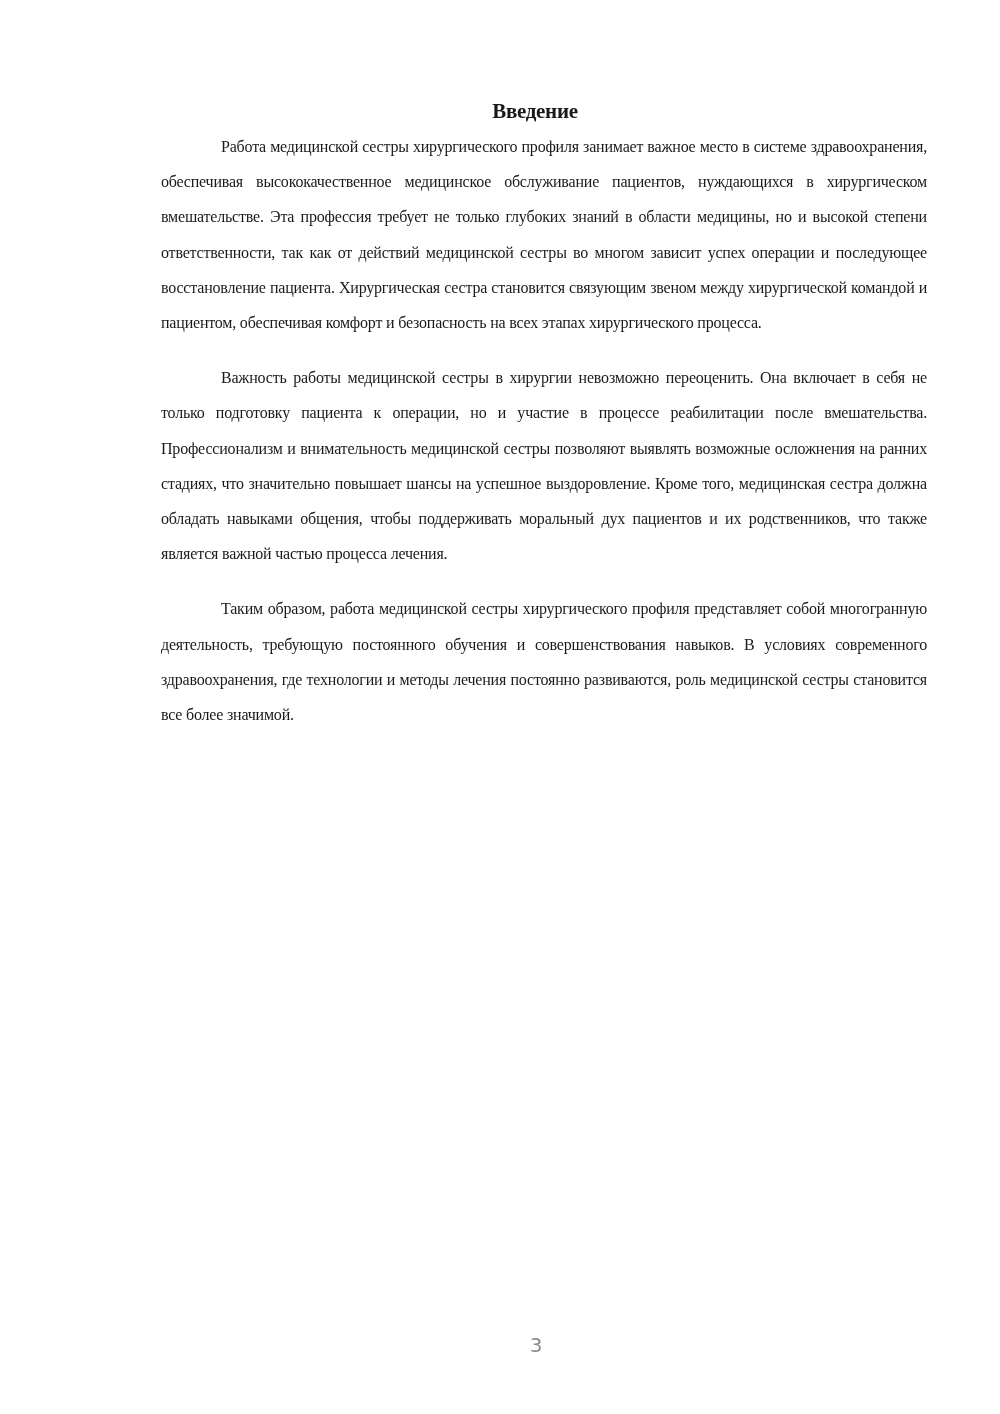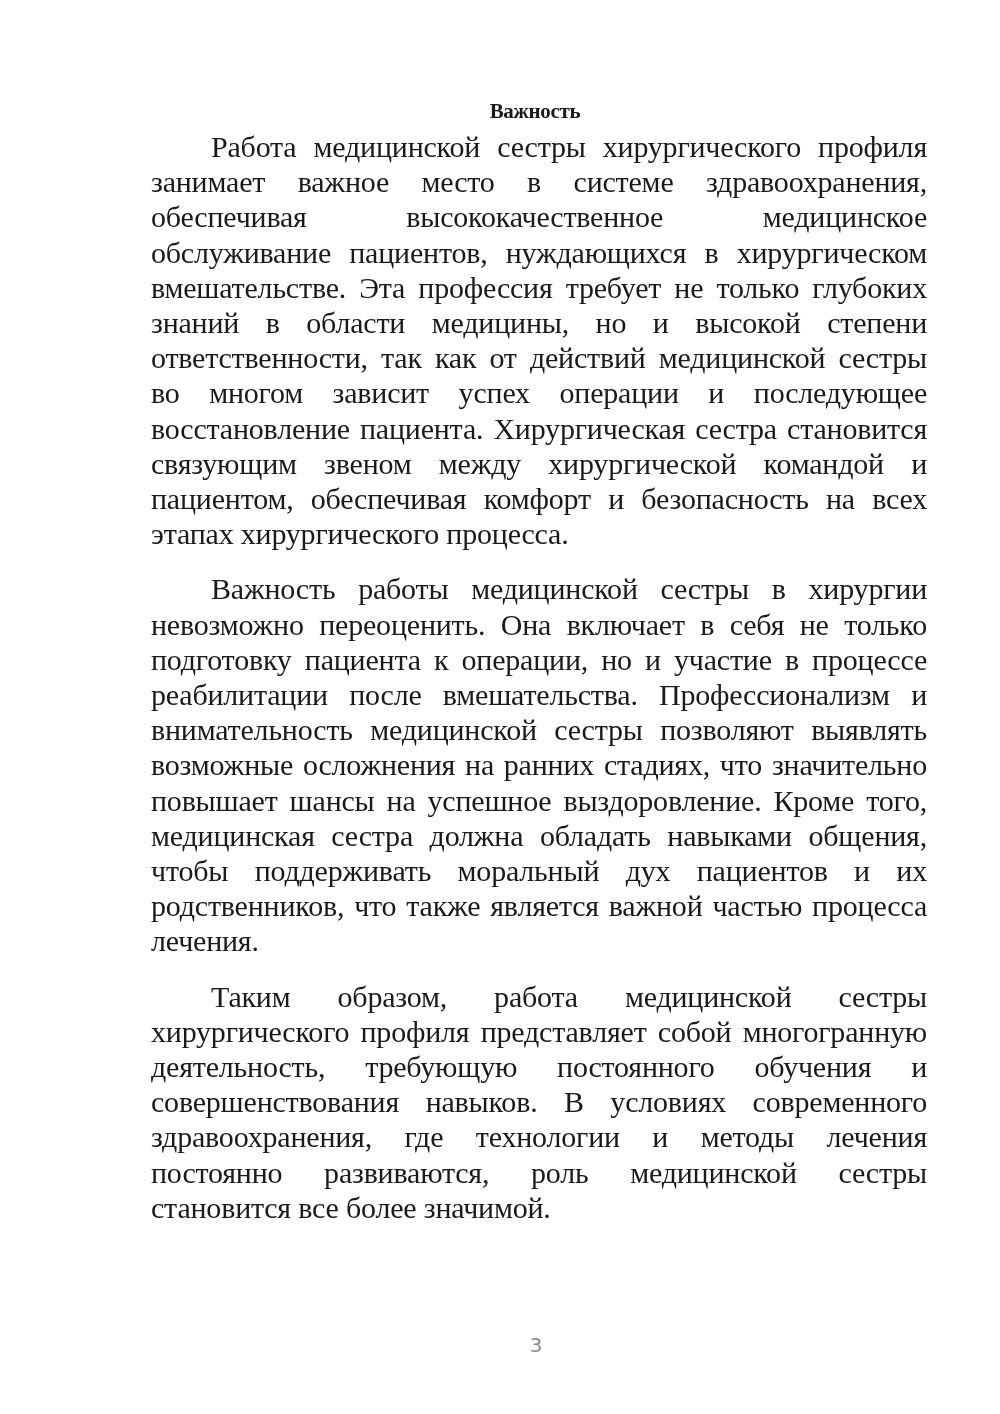--- a/index.html
+++ b/index.html
@@ -30,43 +30,43 @@
   .heading {
     text-align: center;
     font-weight: bold;
     font-size: 21px;
     line-height: 35px;
     margin: 0 0 0 0;
     padding-left: 0;
     letter-spacing: -0.3px;
   }
   .para {
-    font-size: 30px;
+    font-size: 16px;
     line-height: 35.2px;
     text-align: justify;
     text-indent: 60px;
-    margin: 0 0 20px 8px;
+    margin: 0 0 20px 18px;
     letter-spacing: -0.2px;
     word-spacing: 0px;
   }
   .page-number {
     position: absolute;
     left: 0;
     width: 1072px;
     top: 1333px;
     text-align: center;
     font-family: "DejaVu Sans", sans-serif;
     font-size: 20px;
     color: #8a8a8a;
   }
 </style>
 </head>
 <body>
 
 <div class="page">
   <div class="content">
-    <h1 class="heading">Важность</h1>
+    <h1 class="heading">Введение</h1>
     <p class="para">Работа медицинской сестры хирургического профиля занимает важное место в системе здравоохранения, обеспечивая высококачественное медицинское обслуживание пациентов, нуждающихся в хирургическом вмешательстве. Эта профессия требует не только глубоких знаний в области медицины, но и высокой степени ответственности, так как от действий медицинской сестры во многом зависит успех операции и последующее восстановление пациента. Хирургическая сестра становится связующим звеном между хирургической командой и пациентом, обеспечивая комфорт и безопасность на всех этапах хирургического процесса.</p>
     <p class="para">Важность работы медицинской сестры в хирургии невозможно переоценить. Она включает в себя не только подготовку пациента к операции, но и участие в процессе реабилитации после вмешательства. Профессионализм и внимательность медицинской сестры позволяют выявлять возможные осложнения на ранних стадиях, что значительно повышает шансы на успешное выздоровление. Кроме того, медицинская сестра должна обладать навыками общения, чтобы поддерживать моральный дух пациентов и их родственников, что также является важной частью процесса лечения.</p>
     <p class="para">Таким образом, работа медицинской сестры хирургического профиля представляет собой многогранную деятельность, требующую постоянного обучения и совершенствования навыков. В условиях современного здравоохранения, где технологии и методы лечения постоянно развиваются, роль медицинской сестры становится все более значимой.</p>
   </div>
   <div class="page-number">3</div>
 </div>
 
 </body></html>

